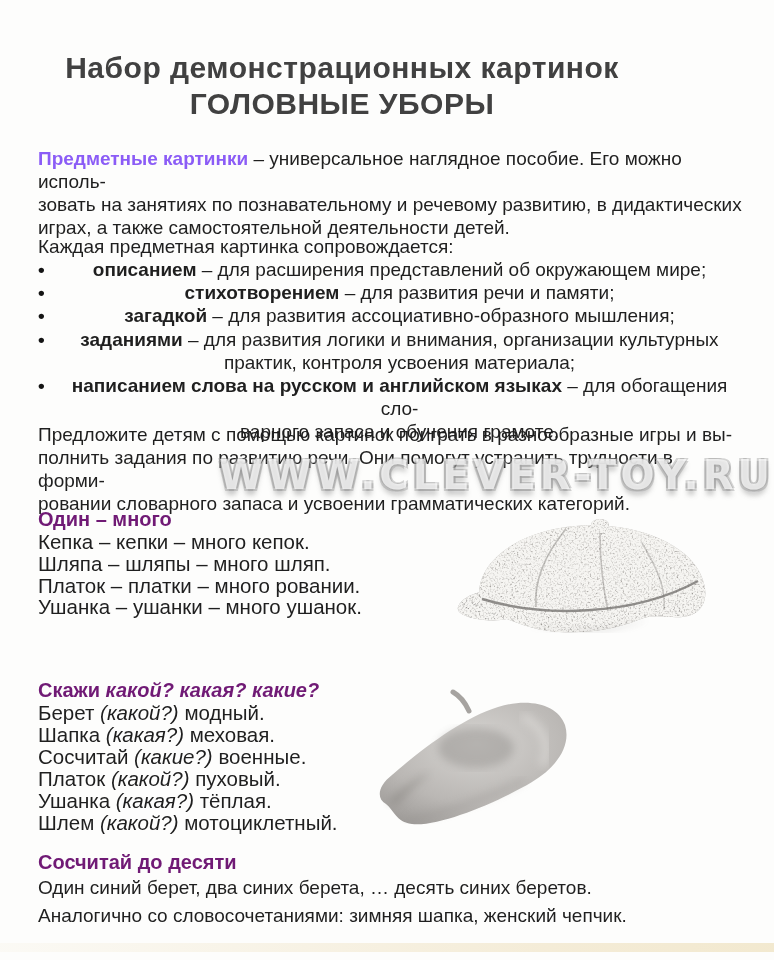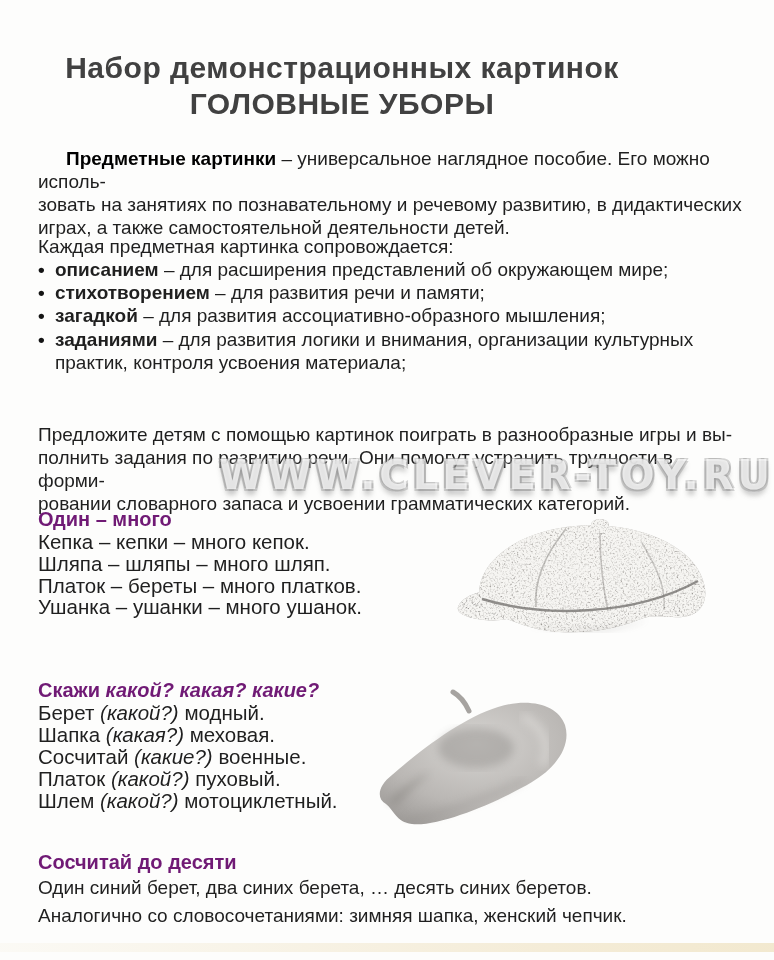--- a/index.html
+++ b/index.html
@@ -10,23 +10,23 @@
     font-family:"Liberation Sans", sans-serif;
     color:#1f1f1f;
   }
   .abs { position:absolute; left:38px; right:30px; }
   .title {
     position:absolute; top:50px; left:0; width:684px;
     text-align:center; font-weight:bold; font-size:30px; line-height:36px;
     color:#414141; letter-spacing:0.5px;
   }
   .body-text { font-size:19px; line-height:23px; }
-  .body-text strong { color:#000000;margin-left:28px; }
+  .body-text strong { color:#8b5cf6; }
   ul.bullets { list-style:none; margin:0; padding:0; font-size:19px; line-height:23.2px; }
-  ul.bullets li { position:relative; padding-left:17px; }
+  ul.bullets li { position:relative; padding-left:17px;text-align:center; }
   ul.bullets li::before {
     content:"\2022"; position:absolute; left:0; top:0;
     font-weight:bold; color:#141414;
   }
   .sec-h { font-weight:bold; font-size:20px; color:#701a75; margin-left:28px; }
   .sec-h em { font-style:italic; }
   .plain-list { font-size:20.5px; line-height:21.8px; }
   .plain-list.sk { line-height:22px; }
   .plain-list div { white-space:nowrap; }
   .plain-list em { font-style:italic; }
@@ -79,46 +79,51 @@
     <li>
       <strong>стихотворением</strong><span> – для развития речи и памяти;</span>
     </li>
     <li>
       <strong>загадкой</strong><span> – для развития ассоциативно-образного мышления;</span>
     </li>
     <li>
       <strong>заданиями</strong><span> – для развития логики и внимания, организации культурных</span><br>
       <span>практик, контроля усвоения материала;</span>
     </li>
+    <li>
+      <strong>написанием слова на русском и английском языках</strong><span> – для обогащения сло-</span><br>
+      <span>варного запаса и обучения грамоте.</span>
+    </li>
   </ul>
 
   <p class="abs body-text" style="top:423px; margin:0;">
     <span>Предложите детям с помощью картинок поиграть в разнообразные игры и вы-</span><br>
     <span>полнить задания по развитию речи. Они помогут устранить трудности в форми-</span><br>
     <span>ровании словарного запаса и усвоении грамматических категорий.</span>
   </p>
 
   <div class="watermark">WWW.CLEVER-TOY.RU</div>
 
   <h2 class="abs sec-h" style="top:508px; margin:0;">Один – много</h2>
   <div class="abs plain-list" style="top:531px;">
     <div>Кепка – кепки – много кепок.</div>
     <div>Шляпа – шляпы – много шляп.</div>
-    <div>Платок – береты – много платков.</div>
+    <div>Платок – платки – много ровании.</div>
     <div>Ушанка – ушанки – много ушанок.</div>
   </div>
 
   <h2 class="abs sec-h" style="top:679px; margin:0;">
     <span>Скажи </span><em>какой? какая? какие?</em>
   </h2>
   <div class="abs plain-list sk" style="top:702px;">
     <div><span>Берет </span><em>(какой?)</em><span> модный.</span></div>
     <div><span>Шапка </span><em>(какая?)</em><span> меховая.</span></div>
     <div><span>Сосчитай </span><em>(какие?)</em><span> военные.</span></div>
     <div><span>Платок </span><em>(какой?)</em><span> пуховый.</span></div>
+    <div><span>Ушанка </span><em>(какая?)</em><span> тёплая.</span></div>
     <div><span>Шлем </span><em>(какой?)</em><span> мотоциклетный.</span></div>
   </div>
 
   <h2 class="abs sec-h" style="top:851px; margin:0;">Сосчитай до десяти</h2>
   <p class="abs sosch" style="top:874px; margin:0;">
     <span>Один синий берет, два синих берета, … десять синих беретов.</span><br>
     <span>Аналогично со словосочетаниями: зимняя шапка, женский чепчик.</span>
   </p>
 
   <svg class="hat cap-img" width="272" height="146" viewBox="0 0 272 146" aria-hidden="true">

